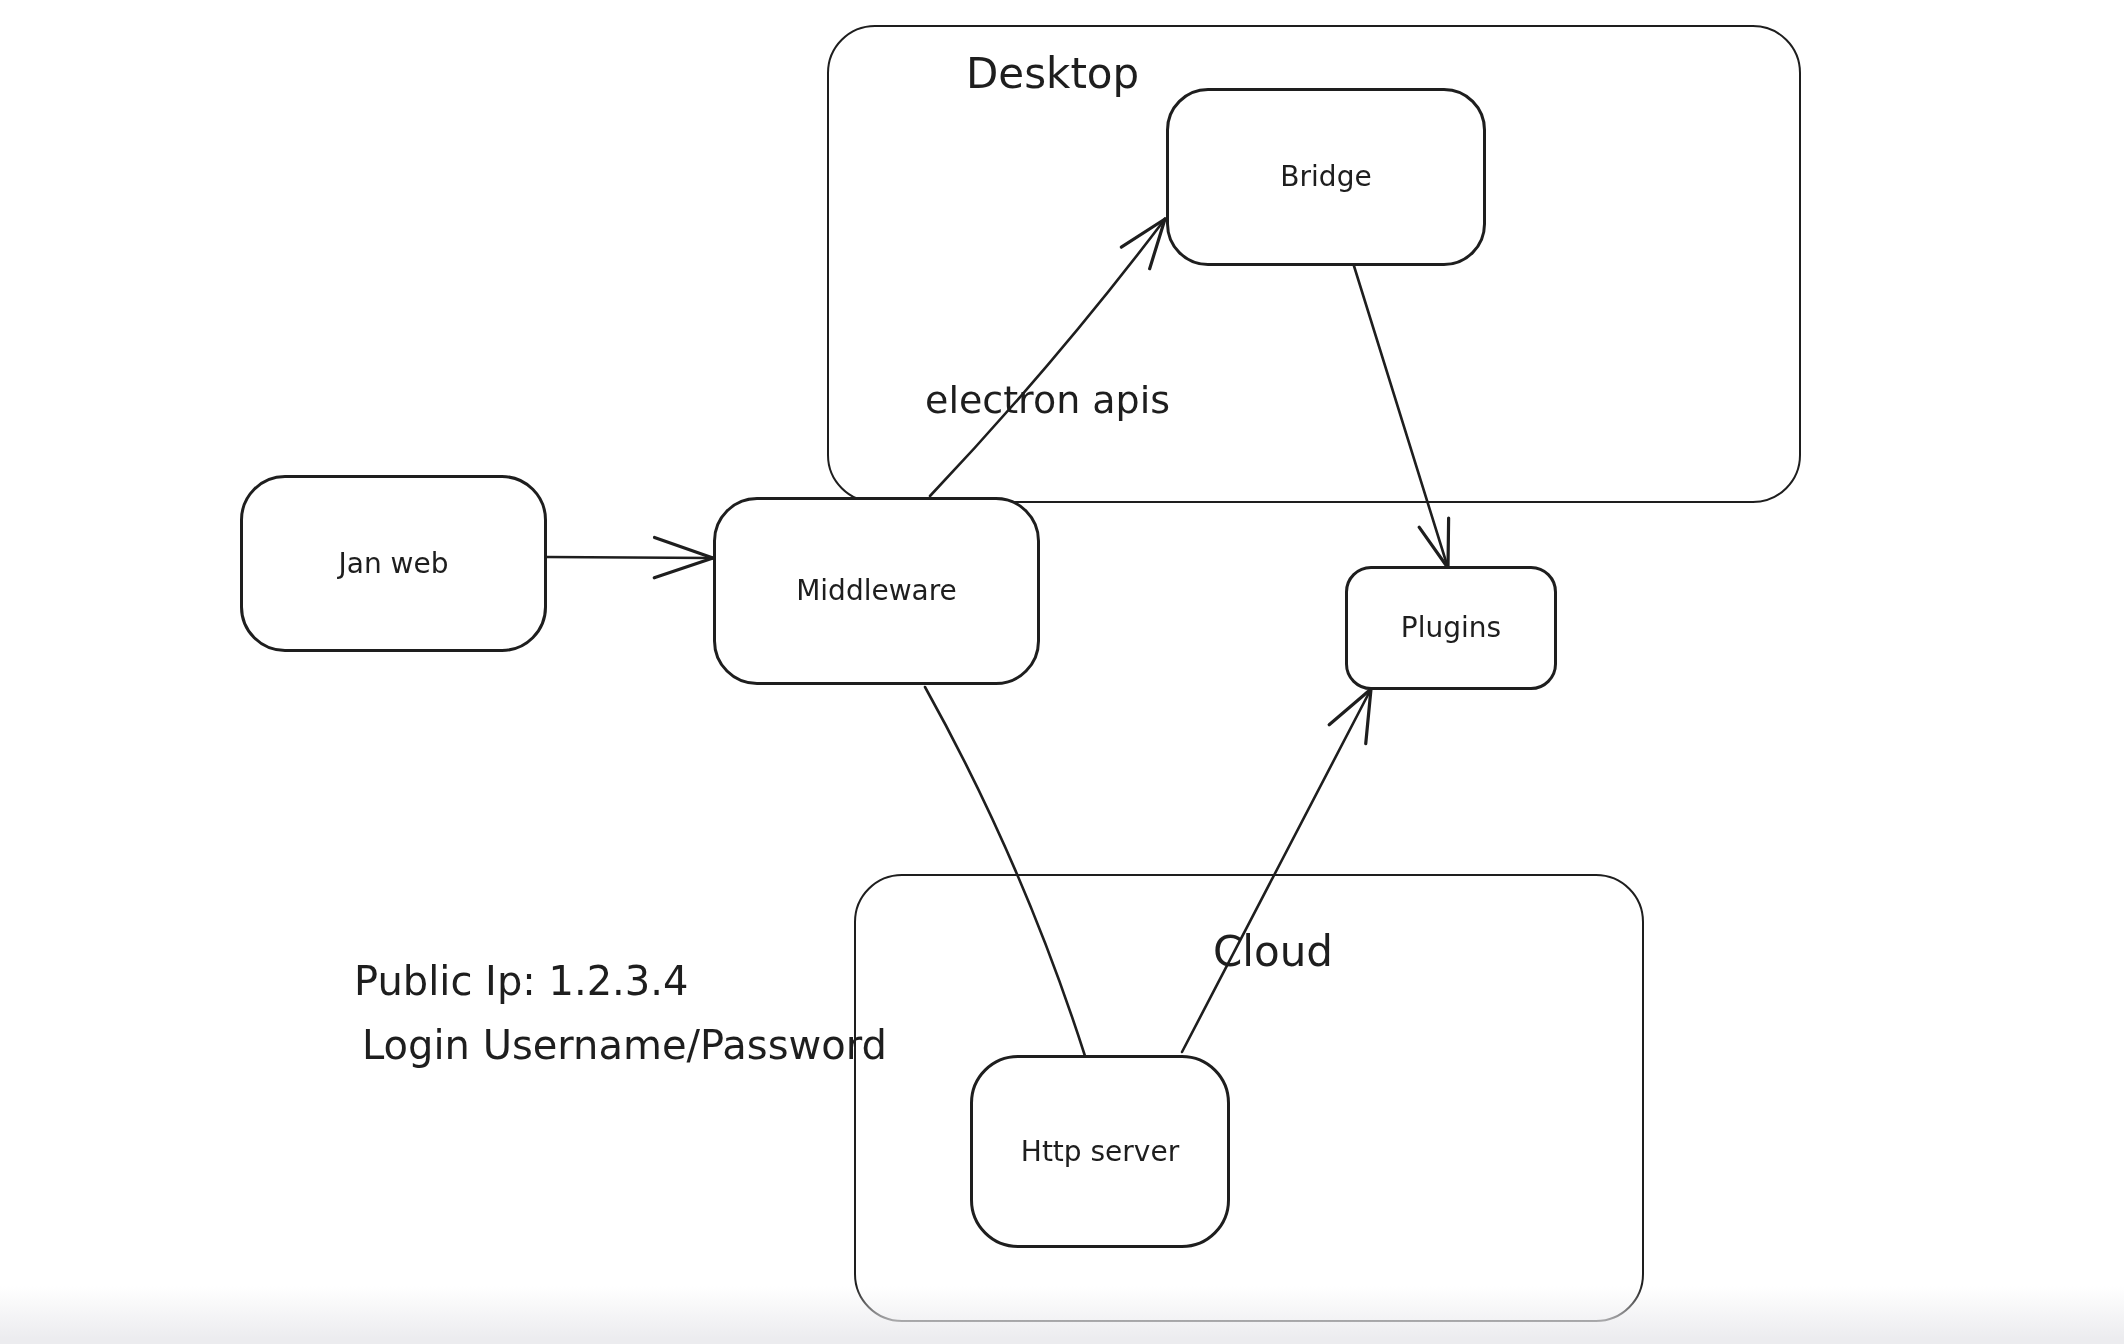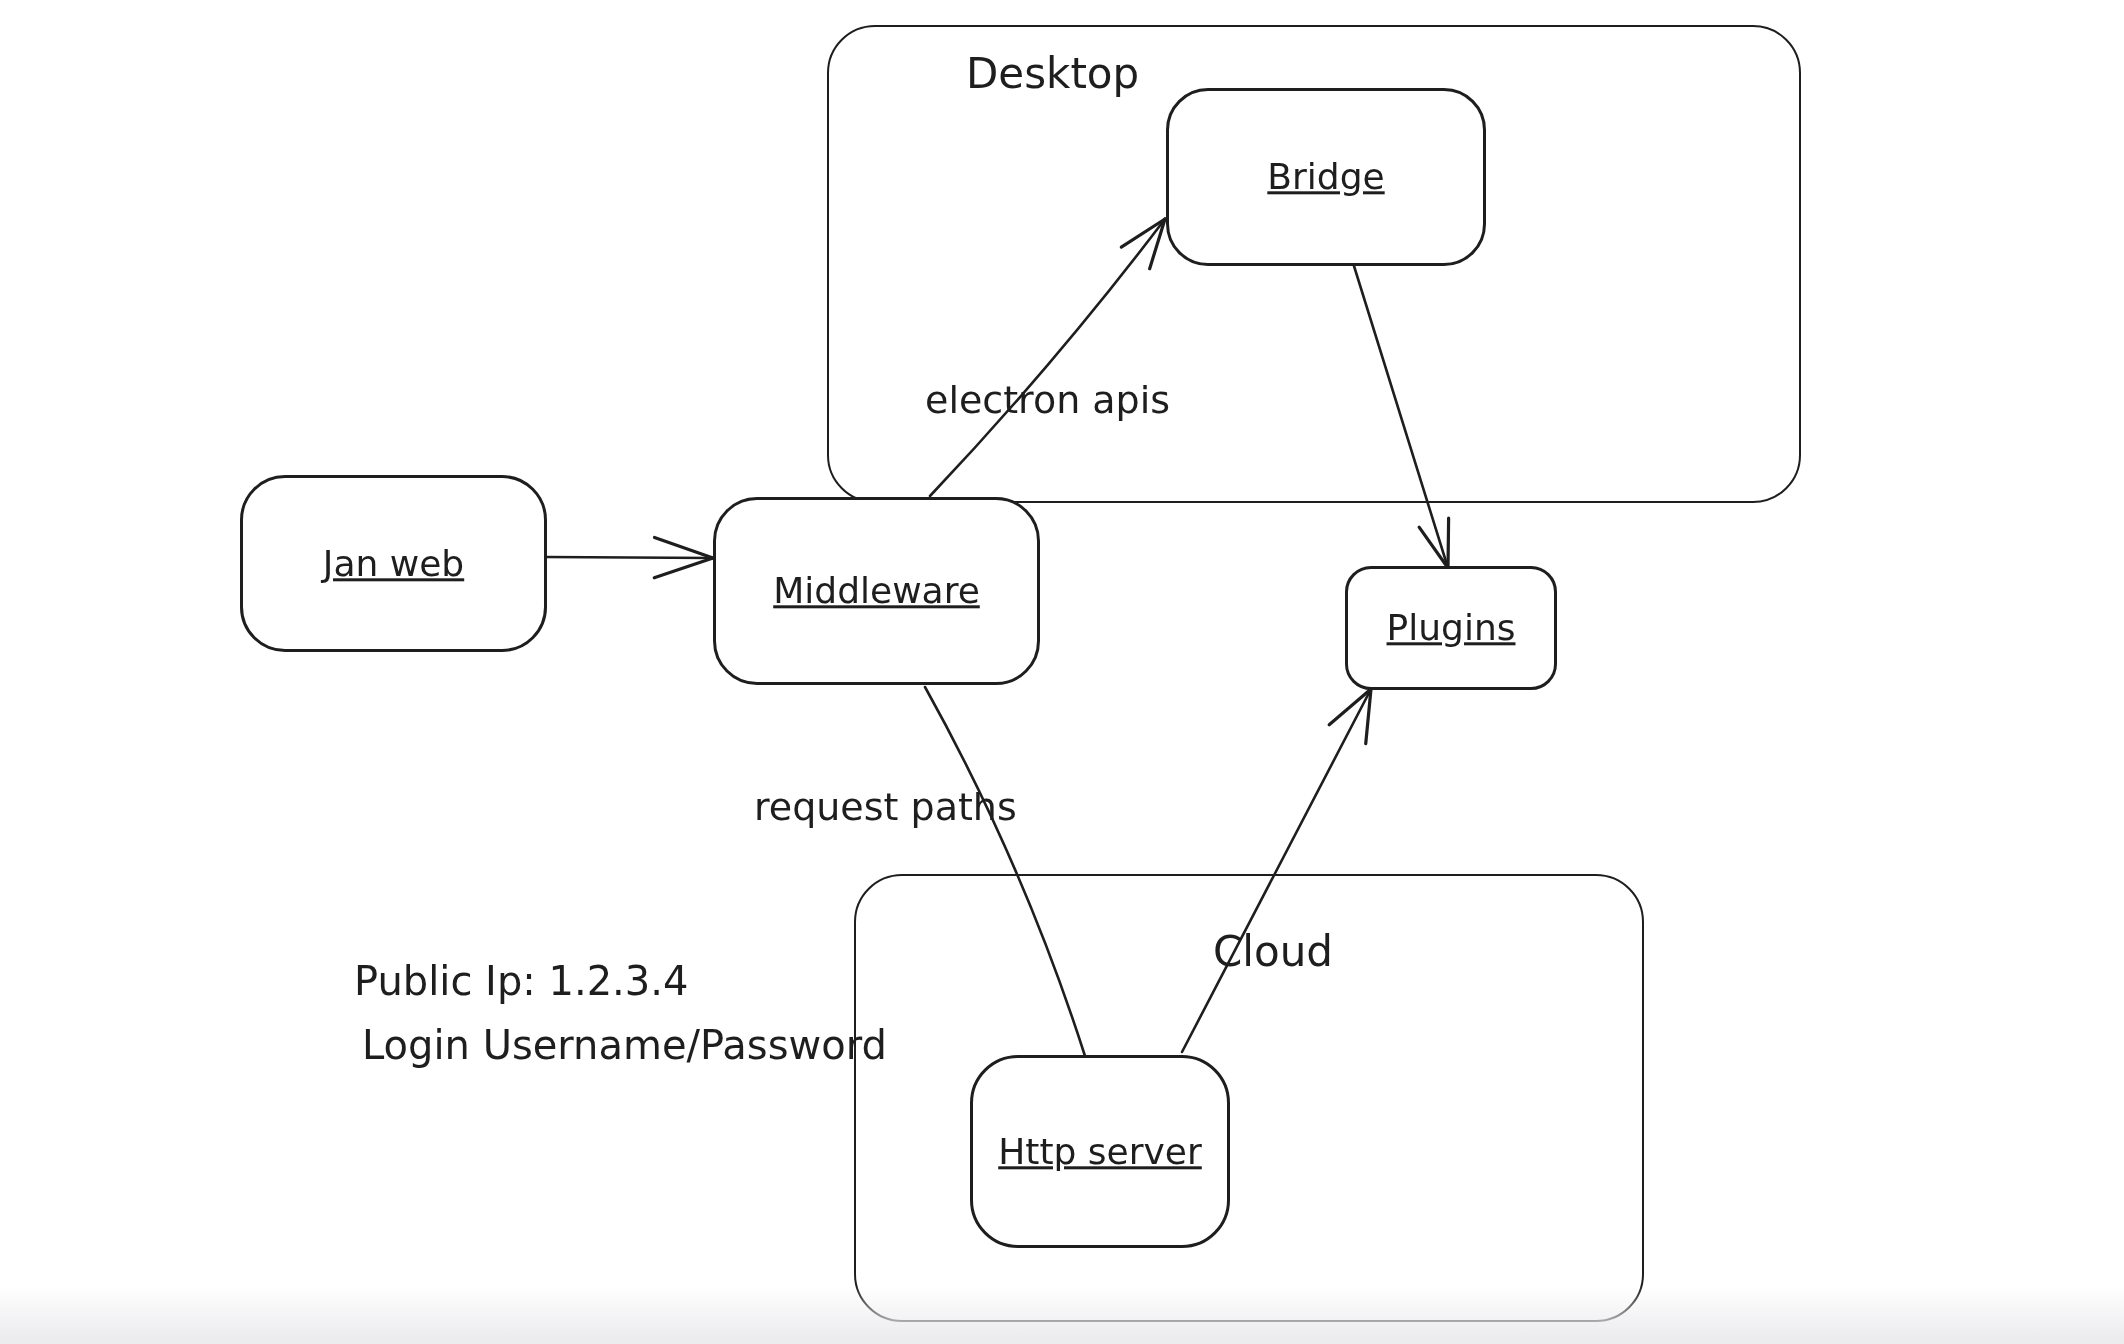--- a/index.html
+++ b/index.html
@@ -40,22 +40,21 @@
   }
   .label {
     position: absolute;
     z-index: 4;
     white-space: nowrap;
     line-height: 1.15;
     color: #1e1e1e;
   }
   .node-label {
     transform: translate(-50%, -50%);
-    font-size: 36px;
-    text-decoration: underline;
+    font-size: 28px;
   }
   .container-label {
     font-size: 42px;
   }
   .edge-label {
     font-size: 38px;
   }
   .annotation {
     font-size: 40px;
   }
@@ -103,19 +102,18 @@
   <div class="label container-label" style="left: 966px; top: 50px;">Desktop</div>
   <div class="label container-label" style="left: 1213px; top: 928px;">Cloud</div>
 
   <div class="label node-label" style="left: 393.5px; top: 563.5px;">Jan web</div>
   <div class="label node-label" style="left: 876.5px; top: 591px; text-align: center;">Middleware</div>
   <div class="label node-label" style="left: 1326px; top: 177px;">Bridge</div>
   <div class="label node-label" style="left: 1451px; top: 628px;">Plugins</div>
   <div class="label node-label" style="left: 1100px; top: 1151.5px;">Http server</div>
 
   <div class="label edge-label" style="left: 925px; top: 336px; margin-top: 43px;">electron apis</div>
-  <div class="label edge-label" style="left: 754px; top: 786px;">request paths</div>
 
   <div class="label annotation" style="left: 354px; top: 958px;">Public Ip: 1.2.3.4</div>
   <div class="label annotation" style="left: 362px; top: 1022px;">Login Username/Password</div>
 
   <div id="bottom-fade"></div>
 </div>
 
 </body></html>

